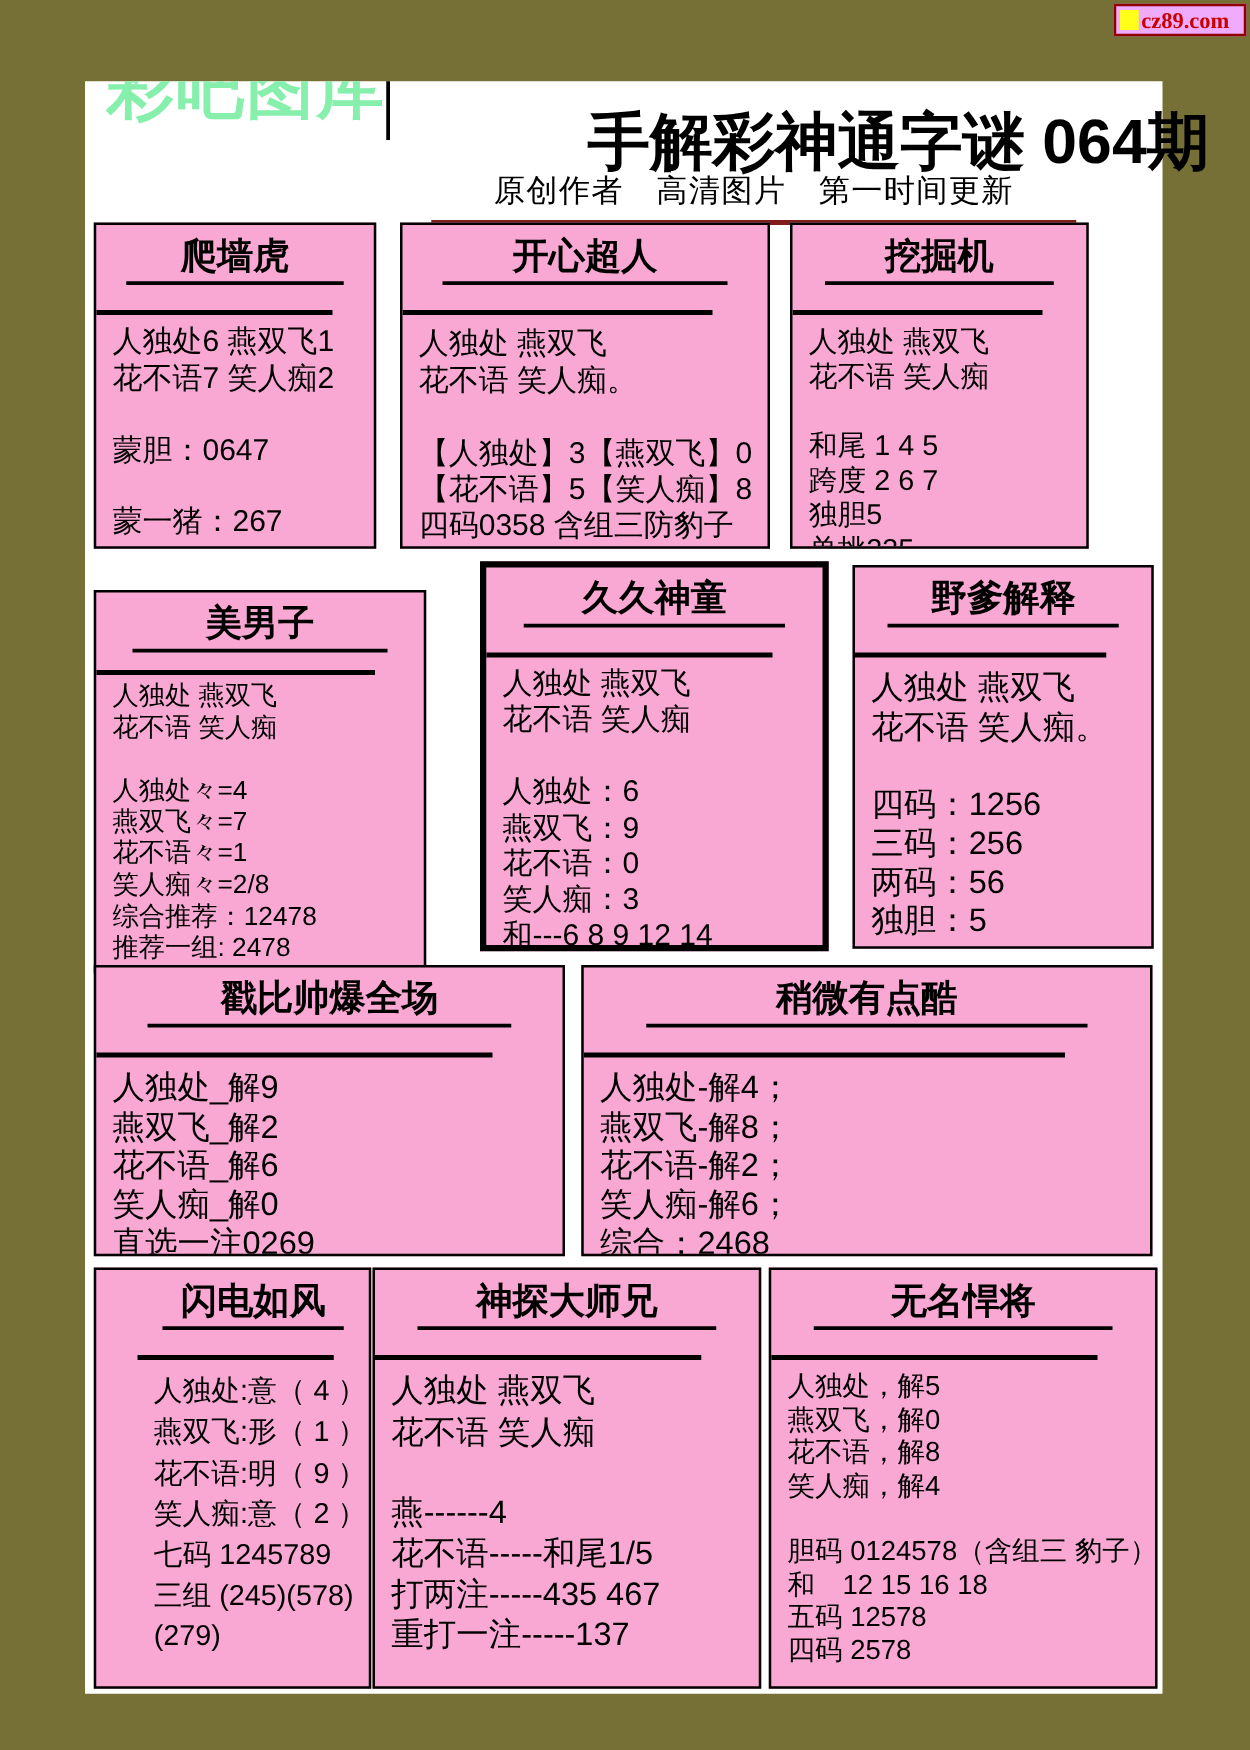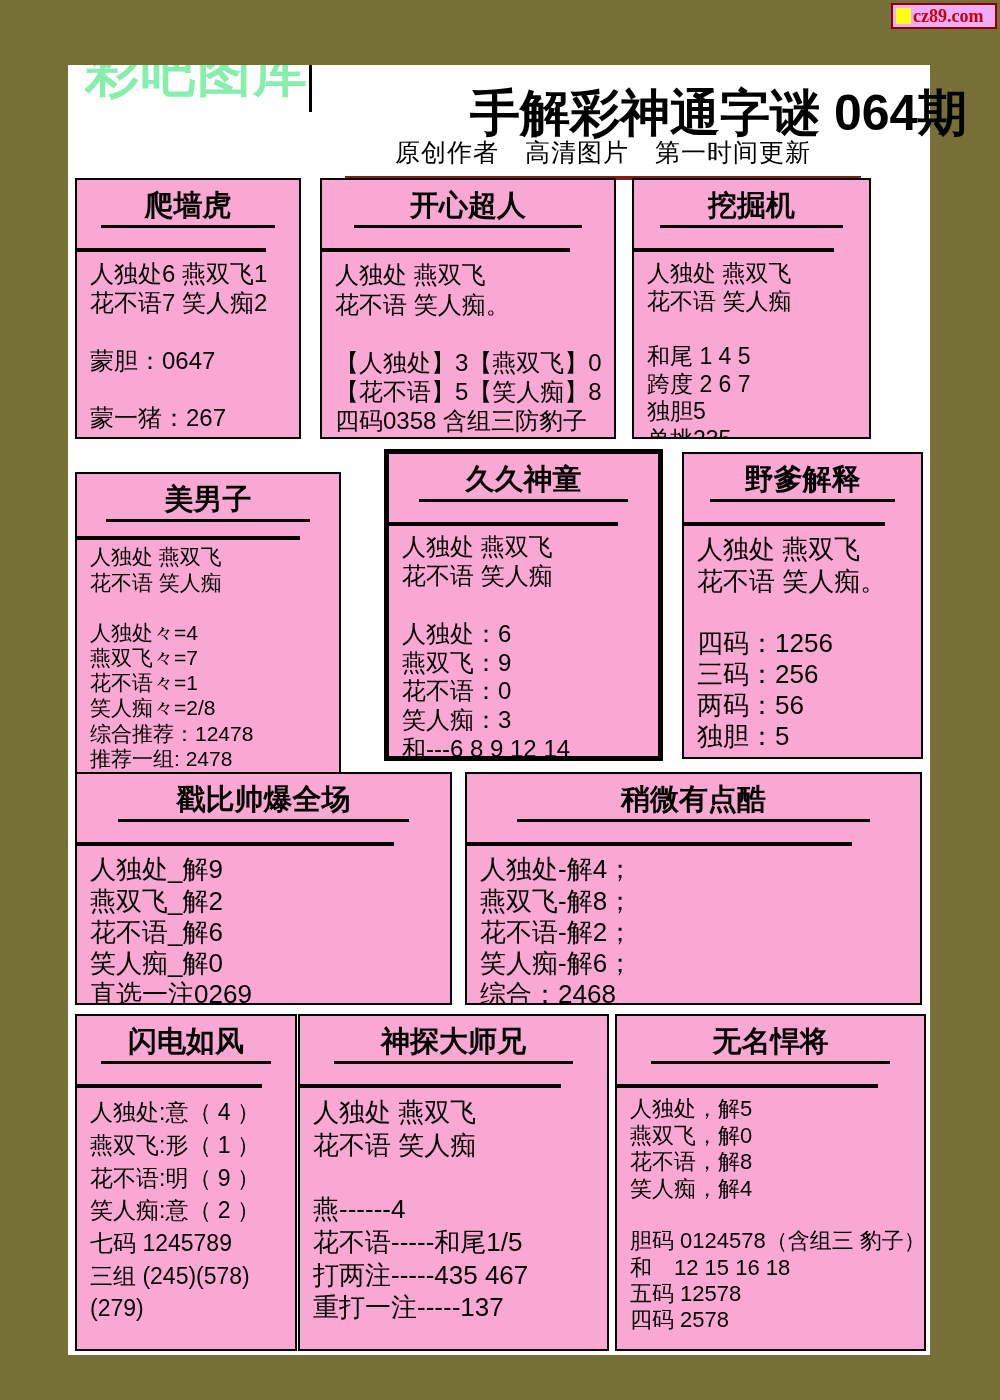--- a/index.html
+++ b/index.html
@@ -129,21 +129,21 @@
   #box-3 .content { line-height: 1.12; padding-top: 5px; }
   #box-3 .full-line { margin-top: 14px; }
   #box-4  { left: 355px; top: 449px;  width: 279px; height: 312px; font-size: 24px; border-width: 5px; margin-left: 29px; }
   #box-4 .content { line-height: 1.12; }
   #box-5  { left: 682px; top: 452px;  width: 241px; height: 307px; font-size: 26px; }
   #box-5 .content { line-height: 1.2; }
   #box-6  { left: 75px;  top: 772px;  width: 377px; height: 233px; font-size: 26px; }
   #box-6 .content { line-height: 1.16; }
   #box-7  { left: 465px; top: 772px;  width: 457px; height: 233px; font-size: 26px; }
   #box-7 .content { line-height: 1.16; }
-  #box-8  { left: 75px;  top: 1014px; width: 222px; height: 337px; font-size: 23px; }
+  #box-8  { left: 75px;  top: 1014px; width: 222px; height: 337px; font-size: 23px; padding-left: 33px; }
   #box-8 .content { line-height: 1.42; }
   #box-9  { left: 298px; top: 1014px; width: 311px; height: 337px; font-size: 26px; }
   #box-9 .content { line-height: 1.26; }
   #box-10 { left: 615px; top: 1014px; width: 311px; height: 337px; font-size: 22px; }
   #box-10 .content { line-height: 1.2; }
 </style>
 </head>
 <body>
 
 <div class="sheet"></div>

